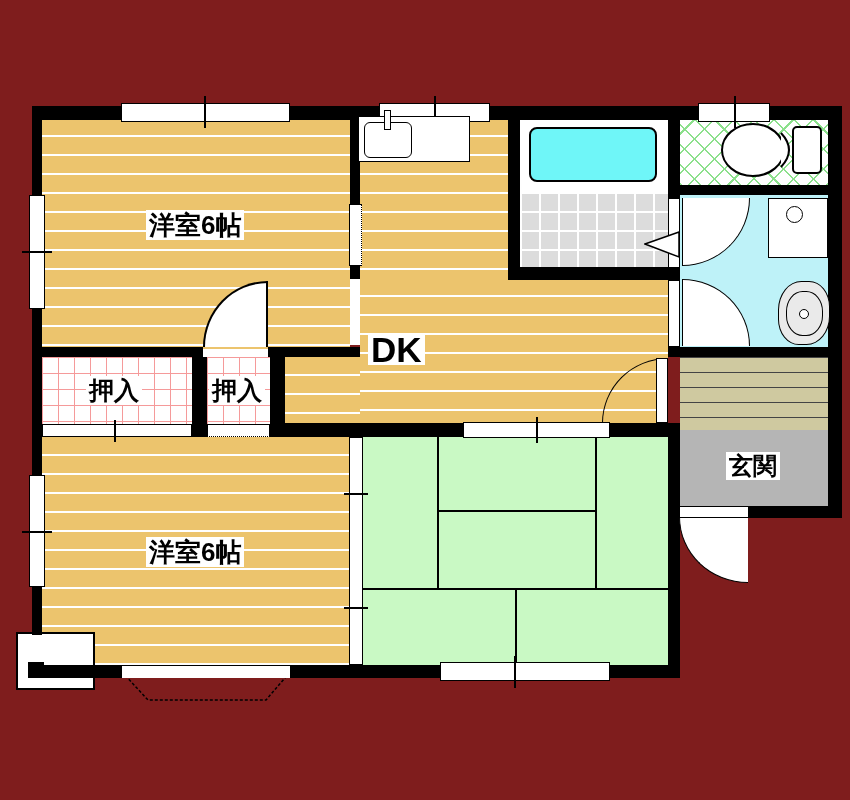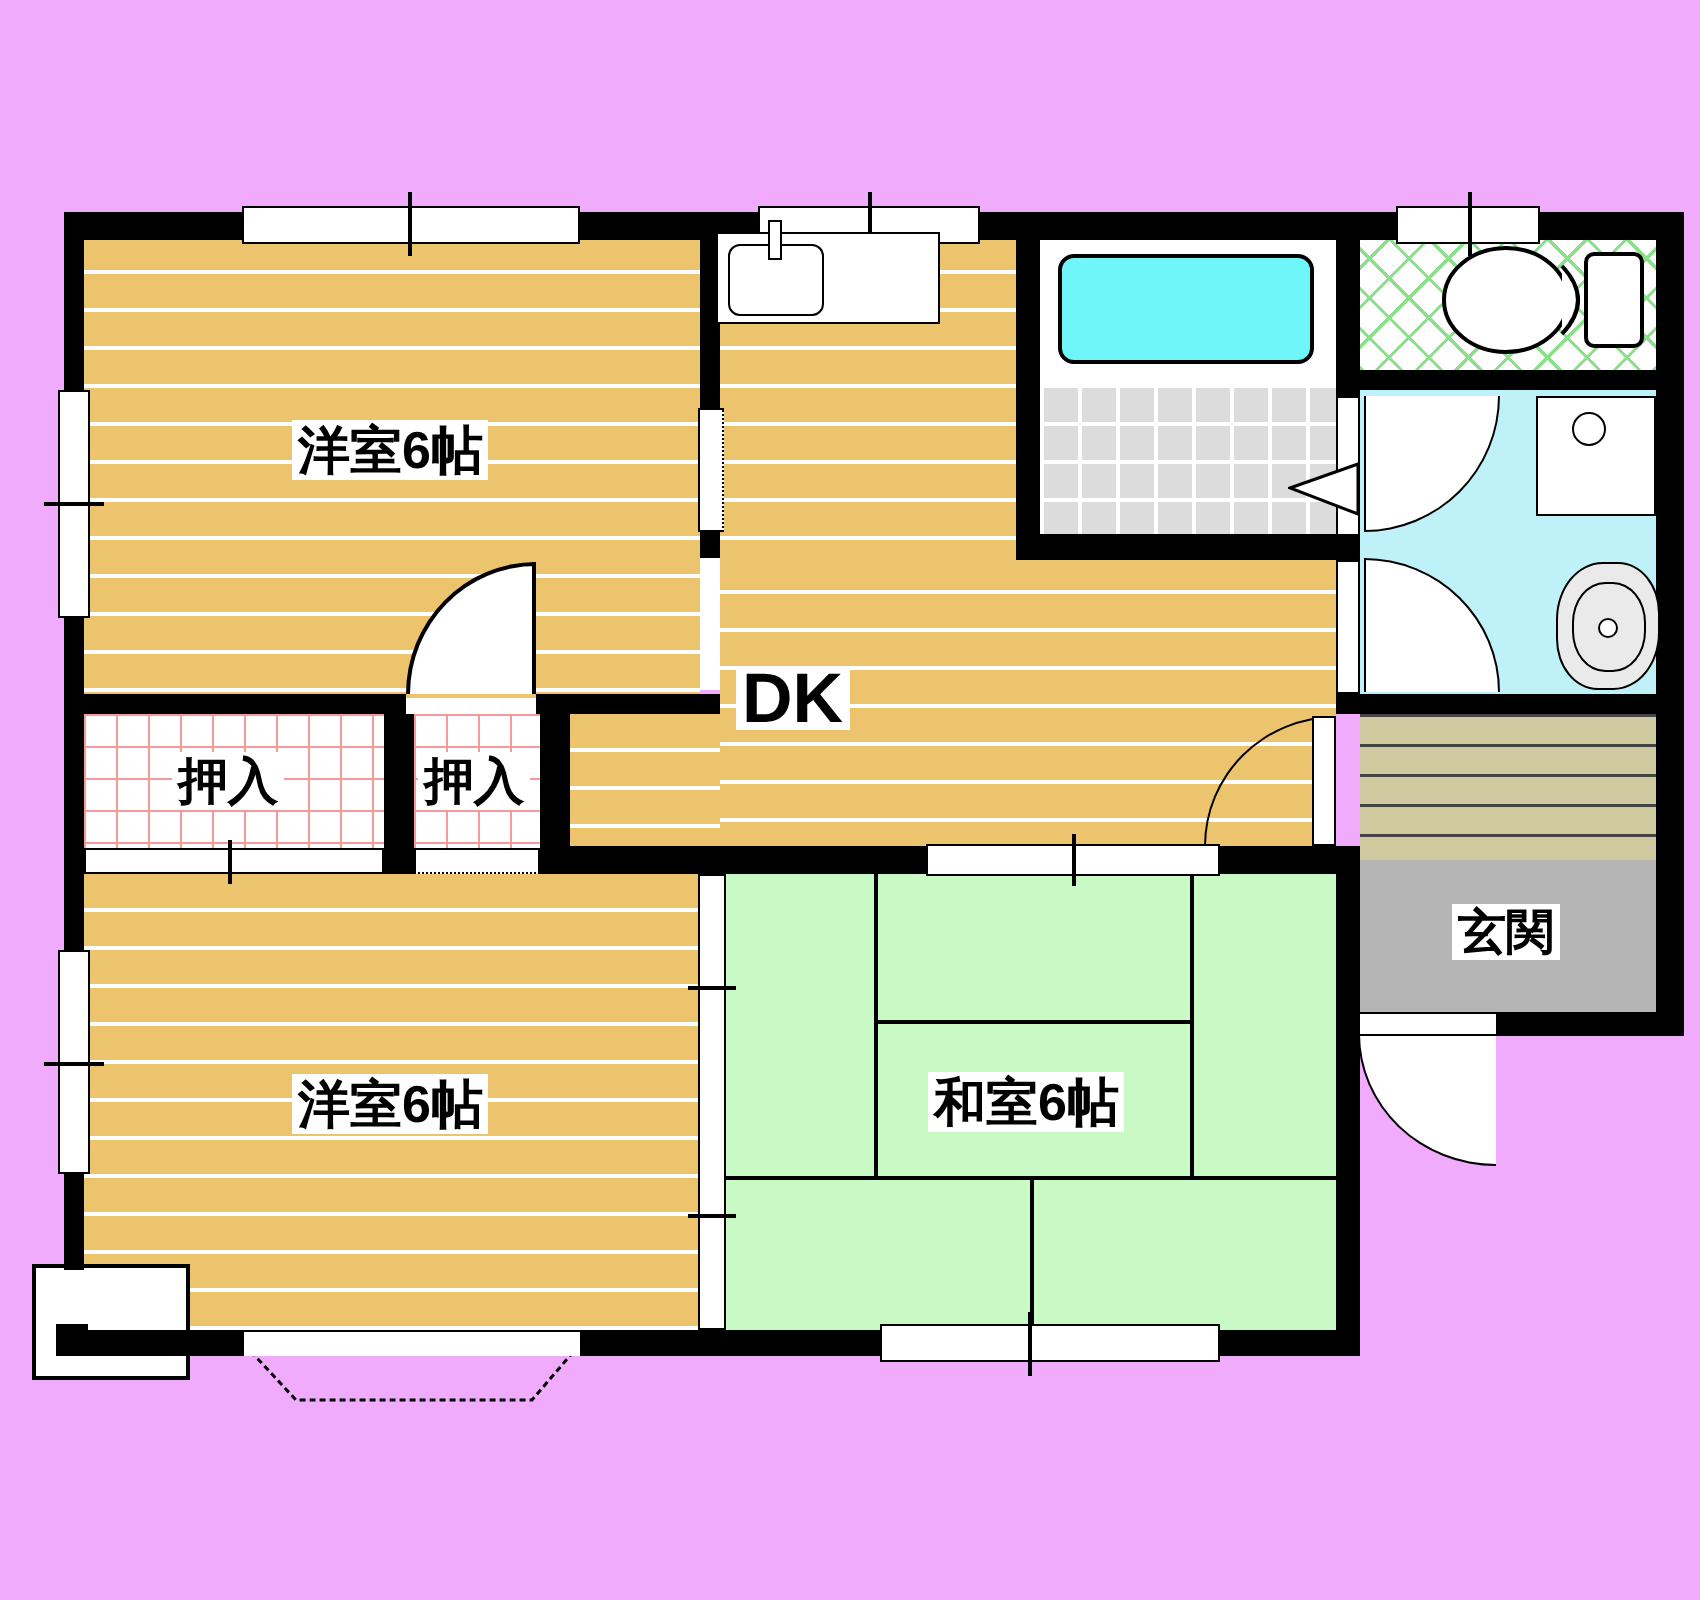--- a/index.html
+++ b/index.html
@@ -1,16 +1,16 @@
 <!DOCTYPE html>
 <html style="--wall: #000000; --wood-floor: #ecc46d; --tatami: #c9f9c4; --bathtub: #6ff6f8; --washroom-floor: #bef2f8; --tile-floor: #dcdcdc; --entrance-floor: #b5b5b5; --step-floor: #cfc9a0; --closet-grid: #f59a9a; --toilet-lattice: #8ce08c;"><head>
 <meta charset="utf-8">
 <style>
   html,body{margin:0;padding:0;background:#fff;}
-  .plan{position:relative;width:850px;height:800px;background:#f0abfc;overflow:hidden;
+  .plan{position:relative;width:850px;height:800px;background:#7f1d1d;overflow:hidden;
         font-family:"Liberation Sans","DejaVu Sans",sans-serif;}
   .abs{position:absolute;box-sizing:border-box;}
   
   .w{background:var(--wall);}
   
   .wood{background-color:var(--wood-floor);
         background-image:repeating-linear-gradient(to bottom,transparent 0,transparent 17px,#fff 17px,#fff 19px);}
   .tatami{background-color:var(--tatami);}
   .closet{background-color:#fff;
         background-image:repeating-linear-gradient(to right,var(--closet-grid) 0,var(--closet-grid) 1px,transparent 1px,transparent 16px),
@@ -139,19 +139,18 @@
     <path d="M88,14 Q104,31 88,48" fill="#fff" stroke="#000" stroke-width="2"></path>
   </svg>
   <div class="abs" style="left:768px;top:198px;width:60px;height:60px;background:#fff;border:1.5px solid #000;"></div>
   <div class="abs" style="left:786px;top:206px;width:17px;height:17px;background:#fff;border:1.5px solid #000;border-radius:50%;"></div>
   <div class="abs" style="left:778px;top:281px;width:52px;height:64px;background:#eaeaea;border:1.5px solid #000;border-radius:45% 40% 45% 40%;"></div>
   <div class="abs" style="left:786px;top:291px;width:37px;height:45px;background:#eaeaea;border:1px solid #000;border-radius:45%;"></div>
   <div class="abs" style="left:799px;top:309px;width:10px;height:10px;background:#fff;border:1px solid #000;border-radius:50%;"></div>
 
   <div class="abs label" style="left:146px;top:210px;height:30px;font-size:26px;">洋室6帖</div>
   <div class="abs label" style="left:146px;top:537px;height:30px;font-size:26px;">洋室6帖</div>
-  <div class="abs label" style="left:464px;top:536px;height:30px;font-size:26px;">和室6帖</div>
   <div class="abs label" style="left:368px;top:335px;height:30px;font-size:35px;">DK</div>
   <div class="abs label" style="left:86px;top:376px;height:29px;font-size:25px;">押入</div>
   <div class="abs label" style="left:209px;top:376px;height:29px;font-size:25px;">押入</div>
   <div class="abs label" style="left:726px;top:452px;height:28px;font-size:24px;">玄関</div>
 
 </div>
 
 </body></html>

